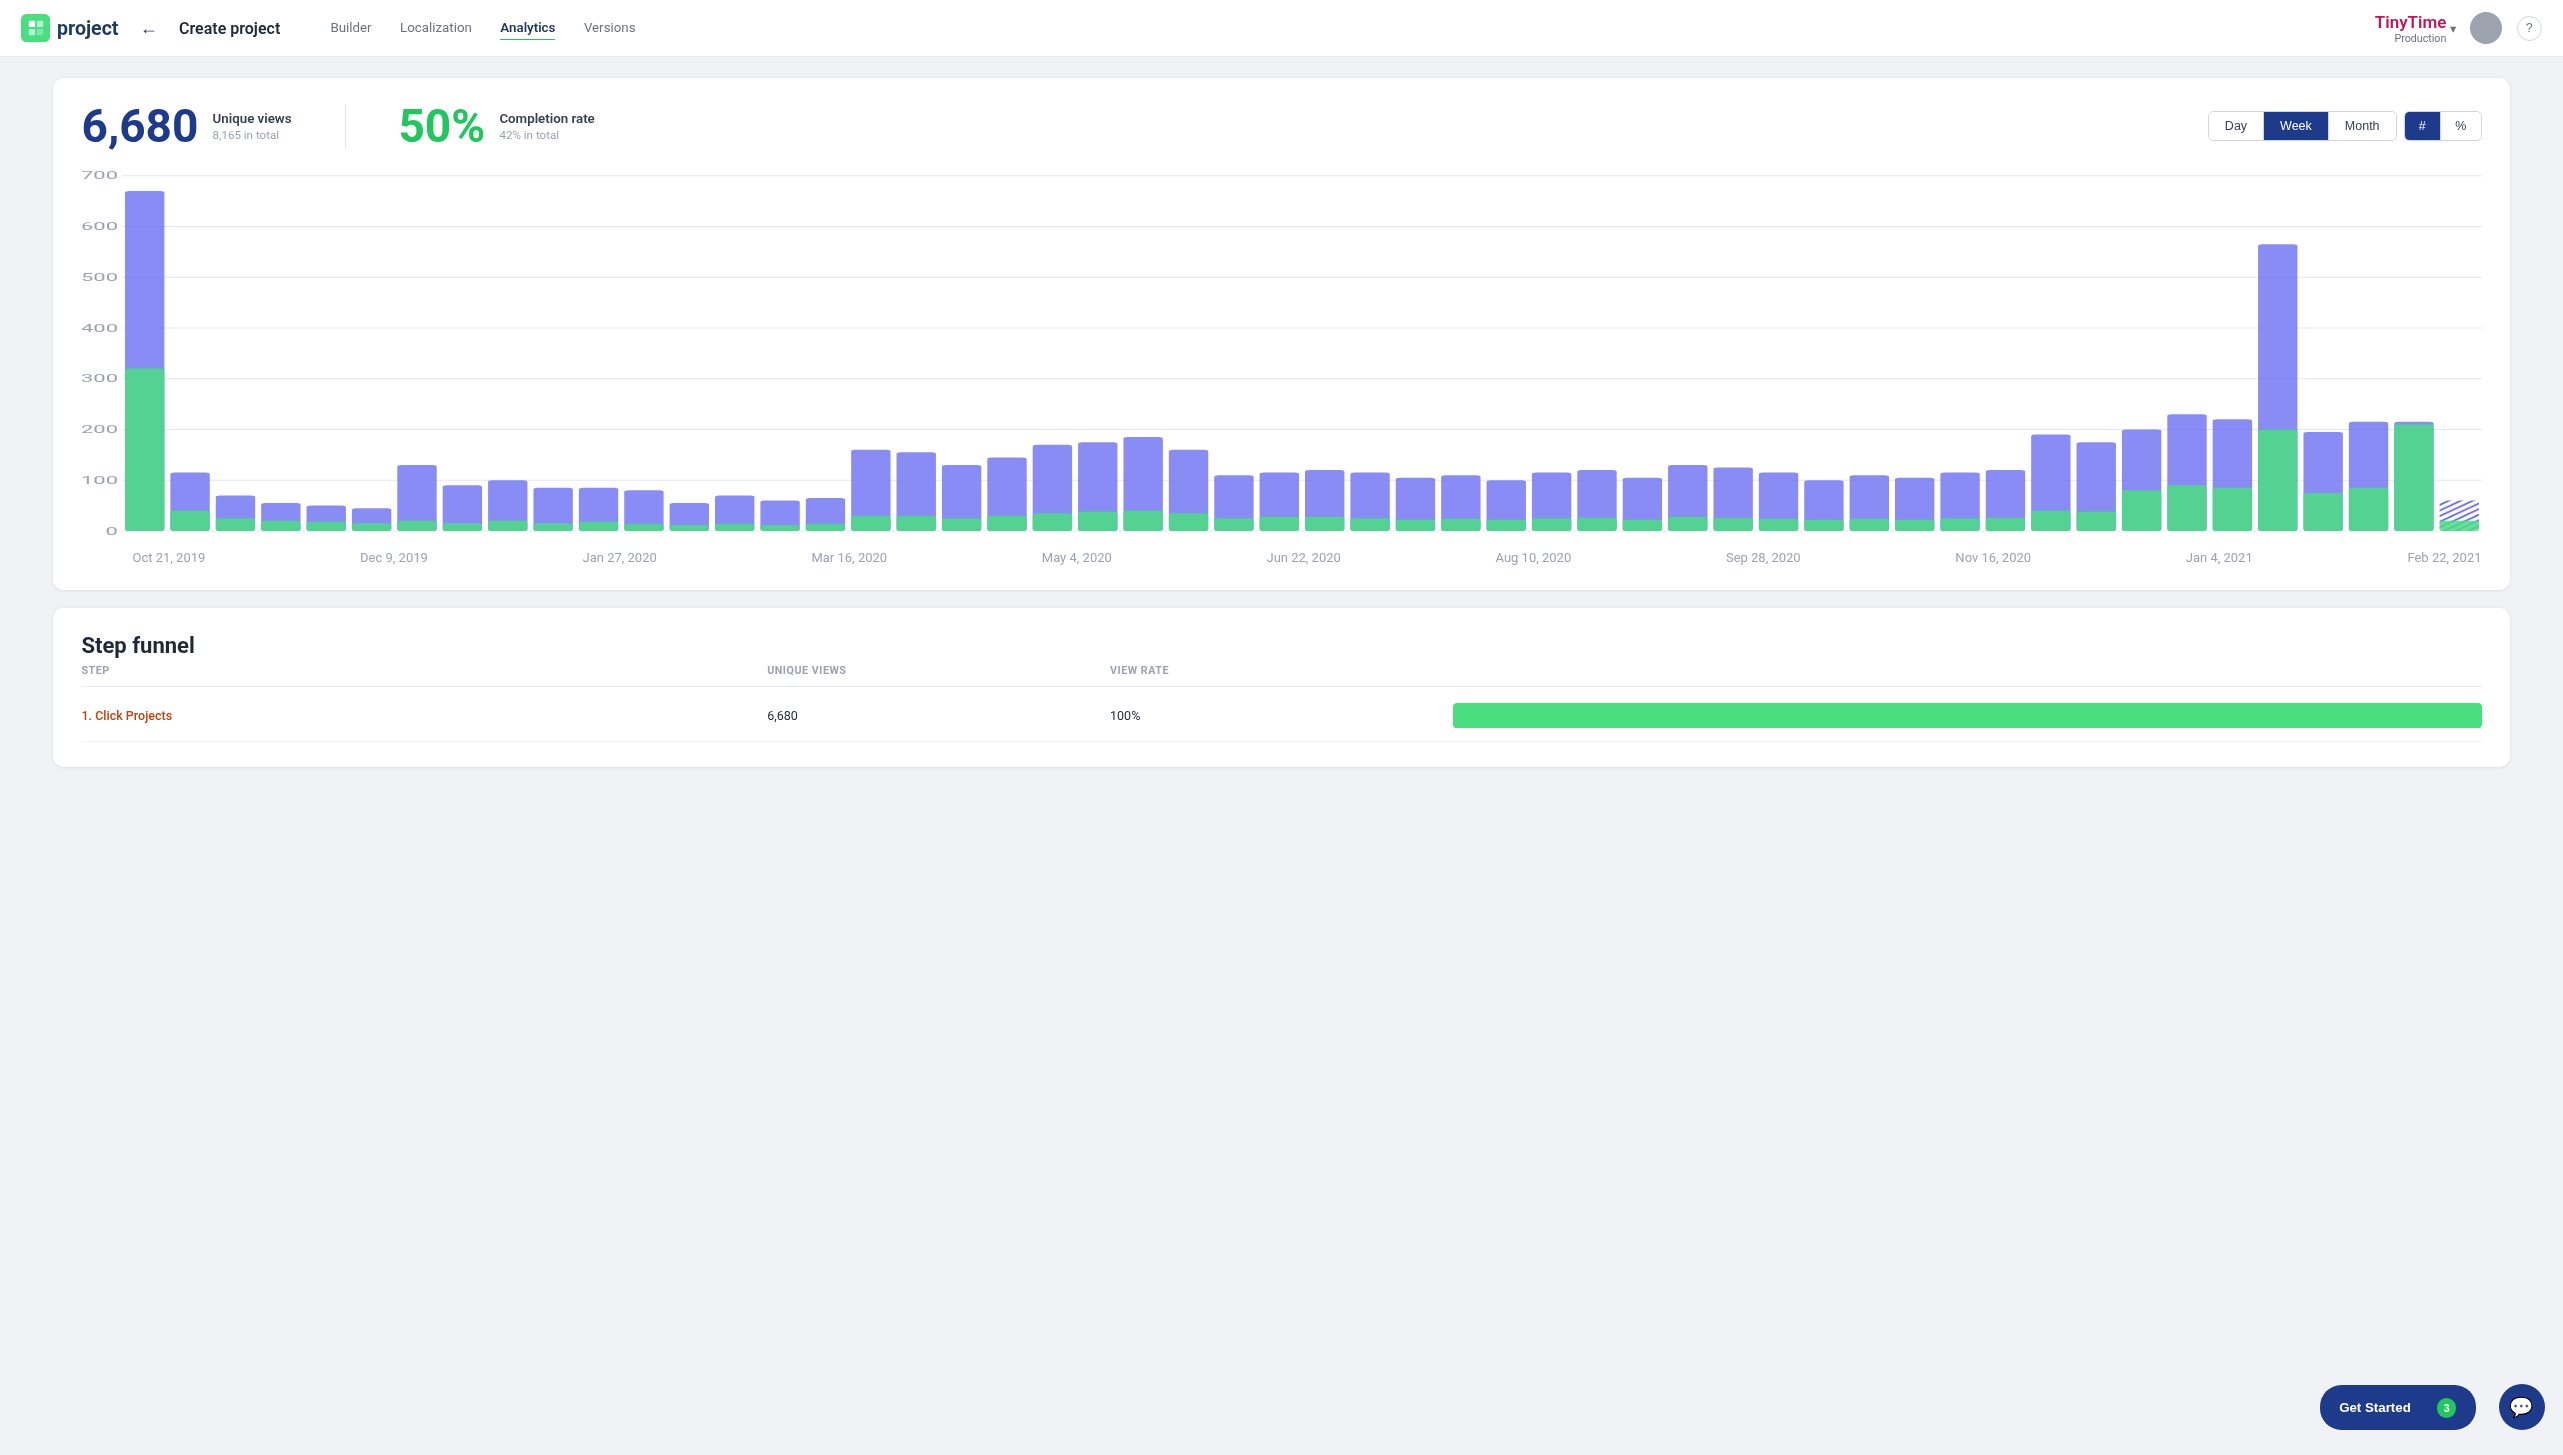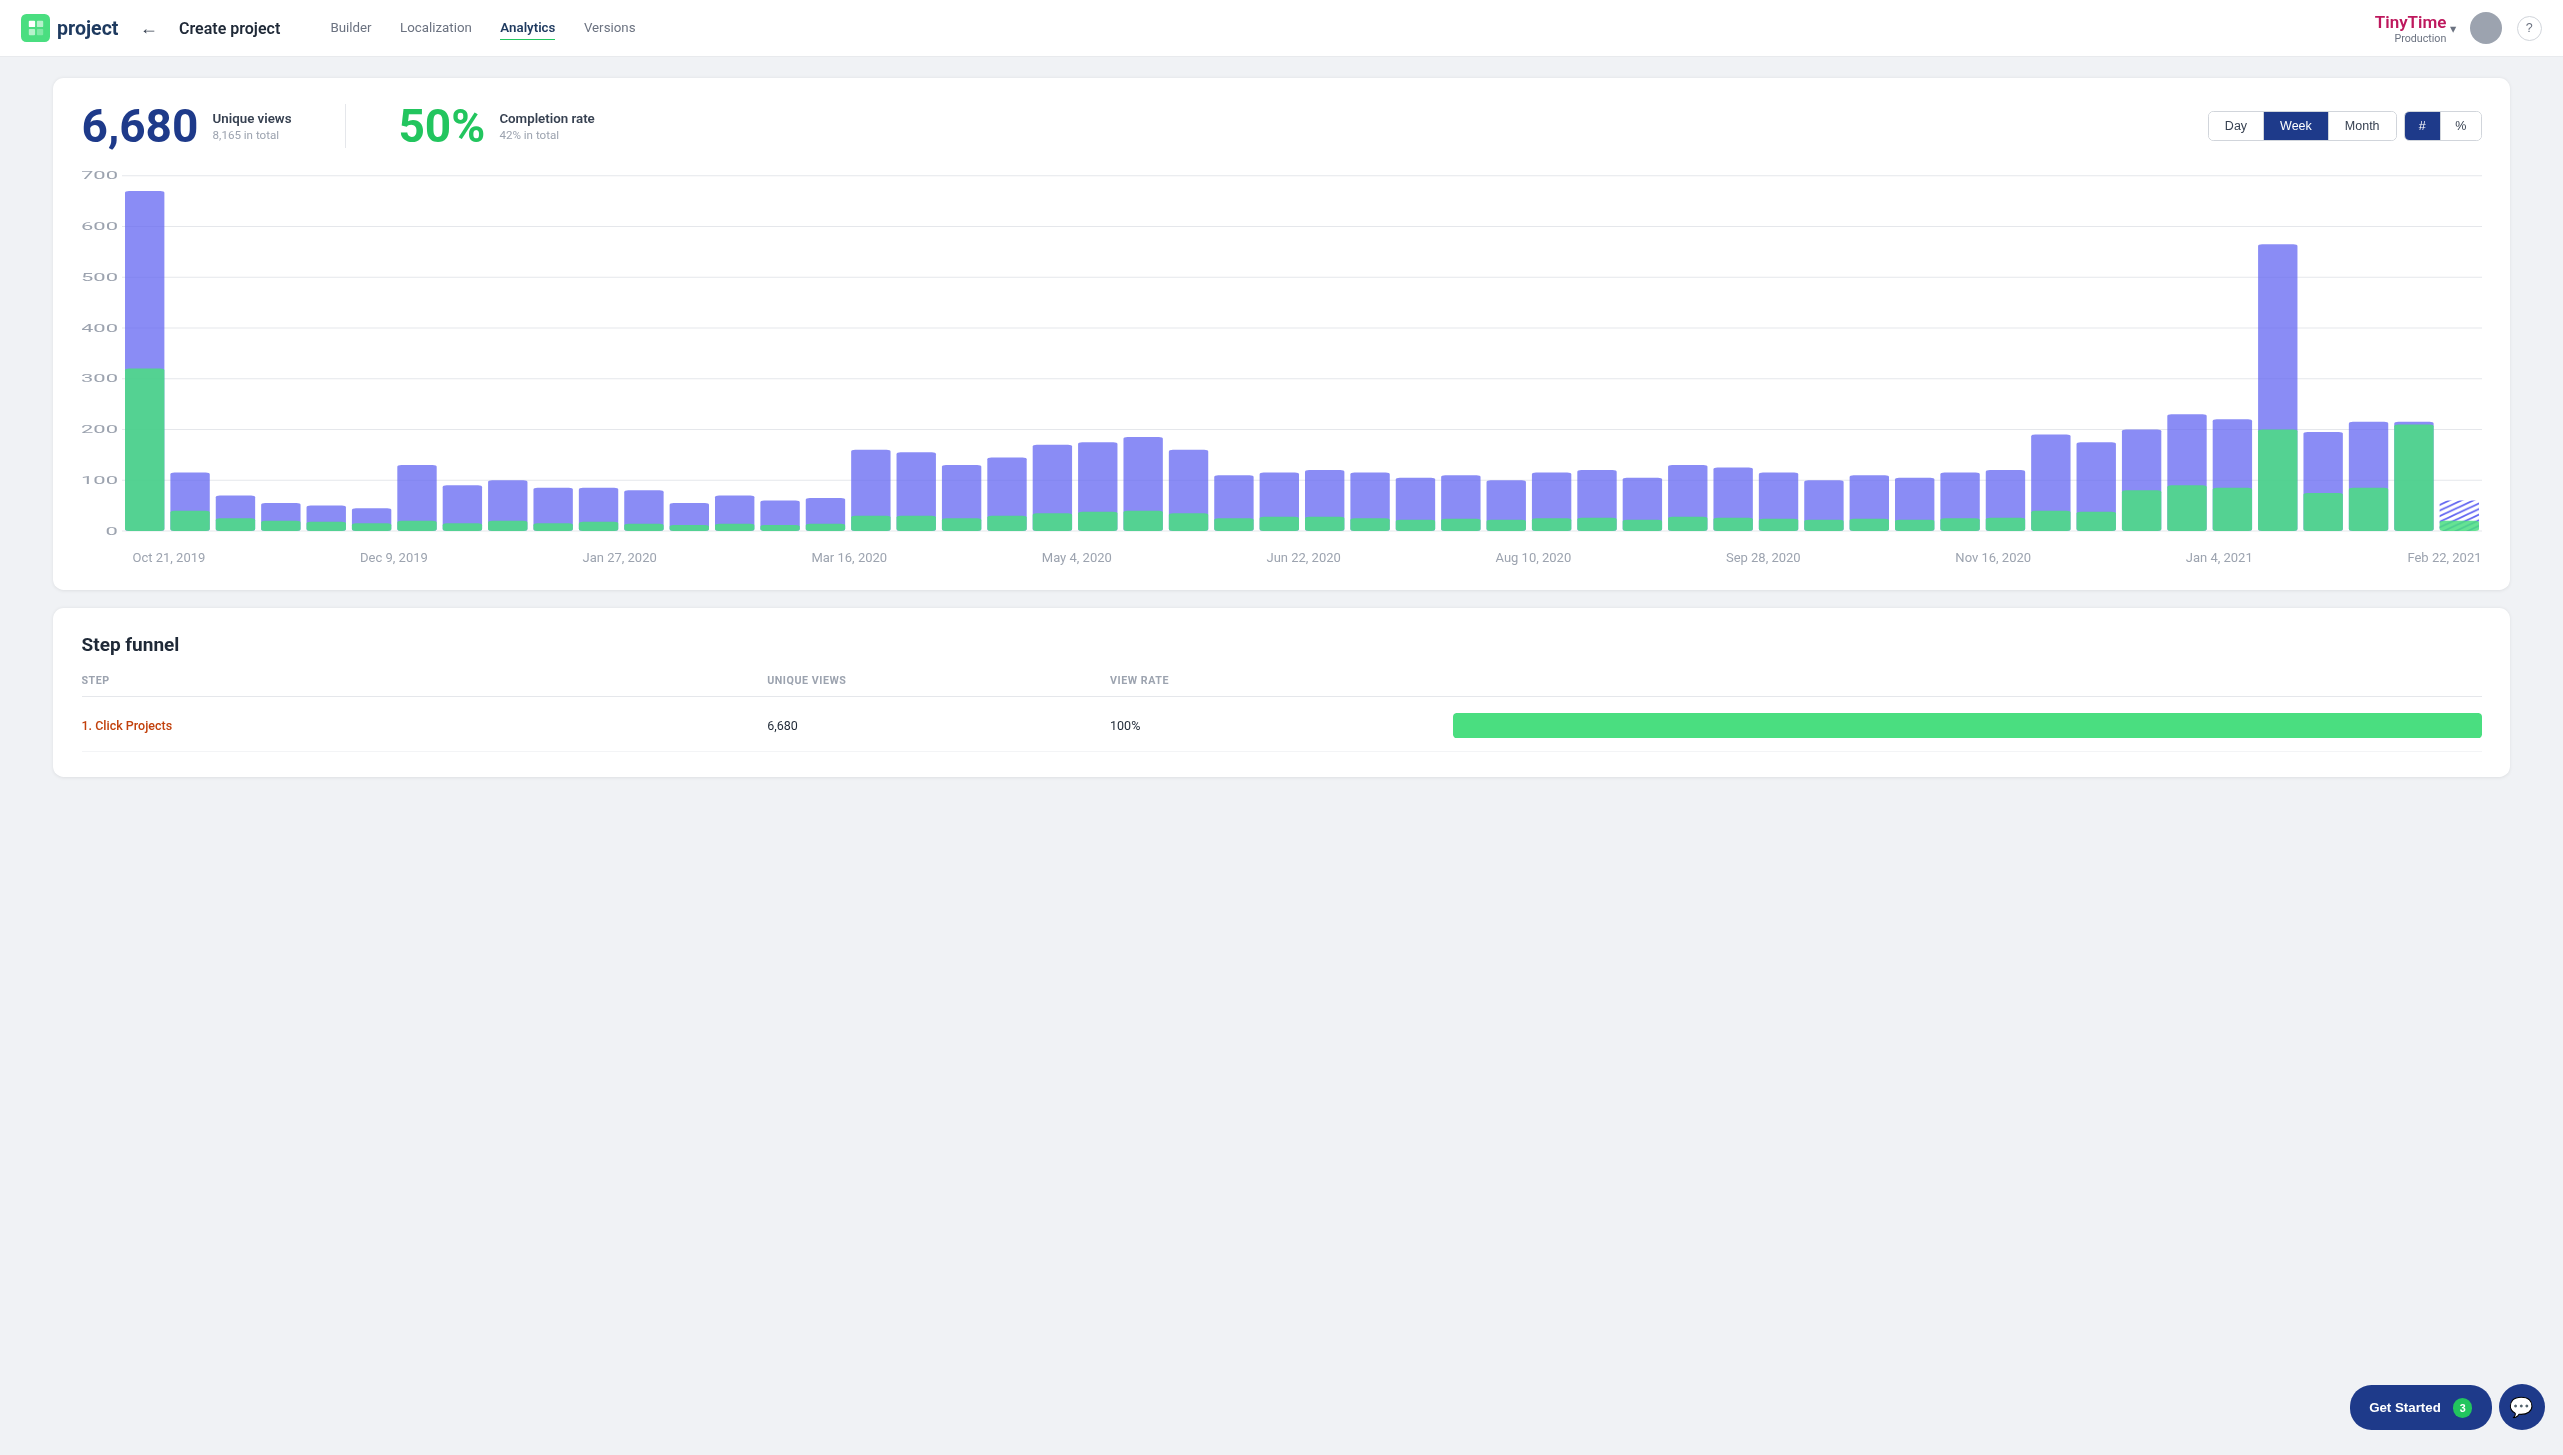--- a/index.html
+++ b/index.html
@@ -233,24 +233,24 @@
       padding-left: 43px;
     }
     .x-label {
       font-size: 13px;
       color: #9ca3af;
       margin-left: 8px;
     }
 
     
     .funnel-title {
-      font-size: 19px;
+      font-size: 22px;
       font-weight: 700;
       color: #1f2937;
-      margin-bottom: 18px;
+      margin-bottom: 6px;
     }
     .funnel-table {
       width: 100%;
     }
     .funnel-header {
       display: grid;
       grid-template-columns: 2fr 1fr 1fr 3fr;
       padding: 0 0 9px 0;
       border-bottom: 0.9px solid #e5e7eb;
       margin-bottom: 3.6px;
@@ -291,32 +291,32 @@
     .funnel-bar-fill {
       height: 100%;
       background: #4ade80;
       border-radius: 3.6px;
     }
 
     
     .get-started-btn {
       position: fixed;
       bottom: 25px;
-      right: 71px;
+      right: 87px;
       background: #1e3a8a;
       color: #fff;
       border: none;
       border-radius: 21.4px;
       padding: 12.5px 19.6px;
       font-size: 13.3px;
       font-weight: 600;
       cursor: pointer;
       display: flex;
       align-items: center;
-      gap: 12px;
+      gap: 26px;
     }
     .get-started-badge {
       background: #22c55e;
       color: #fff;
       border-radius: 50%;
       width: 19.6px;
       height: 19.6px;
       display: flex;
       align-items: center;
       justify-content: center;

